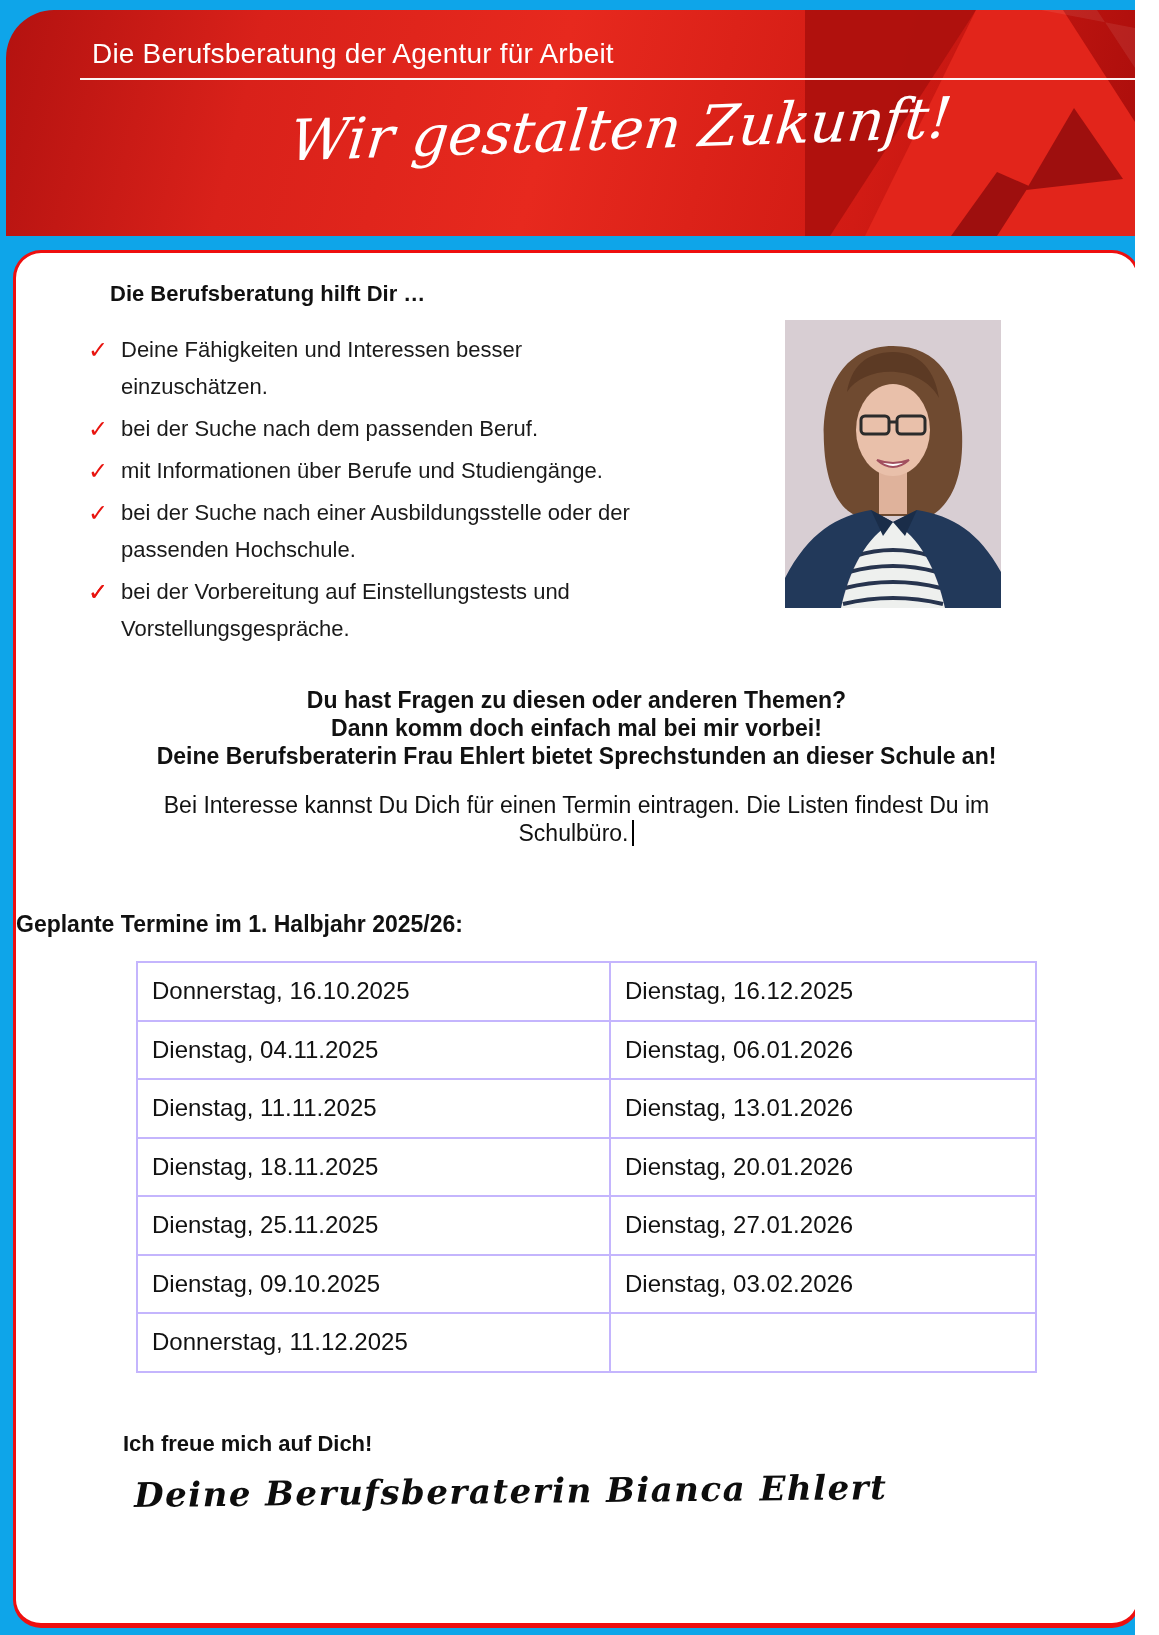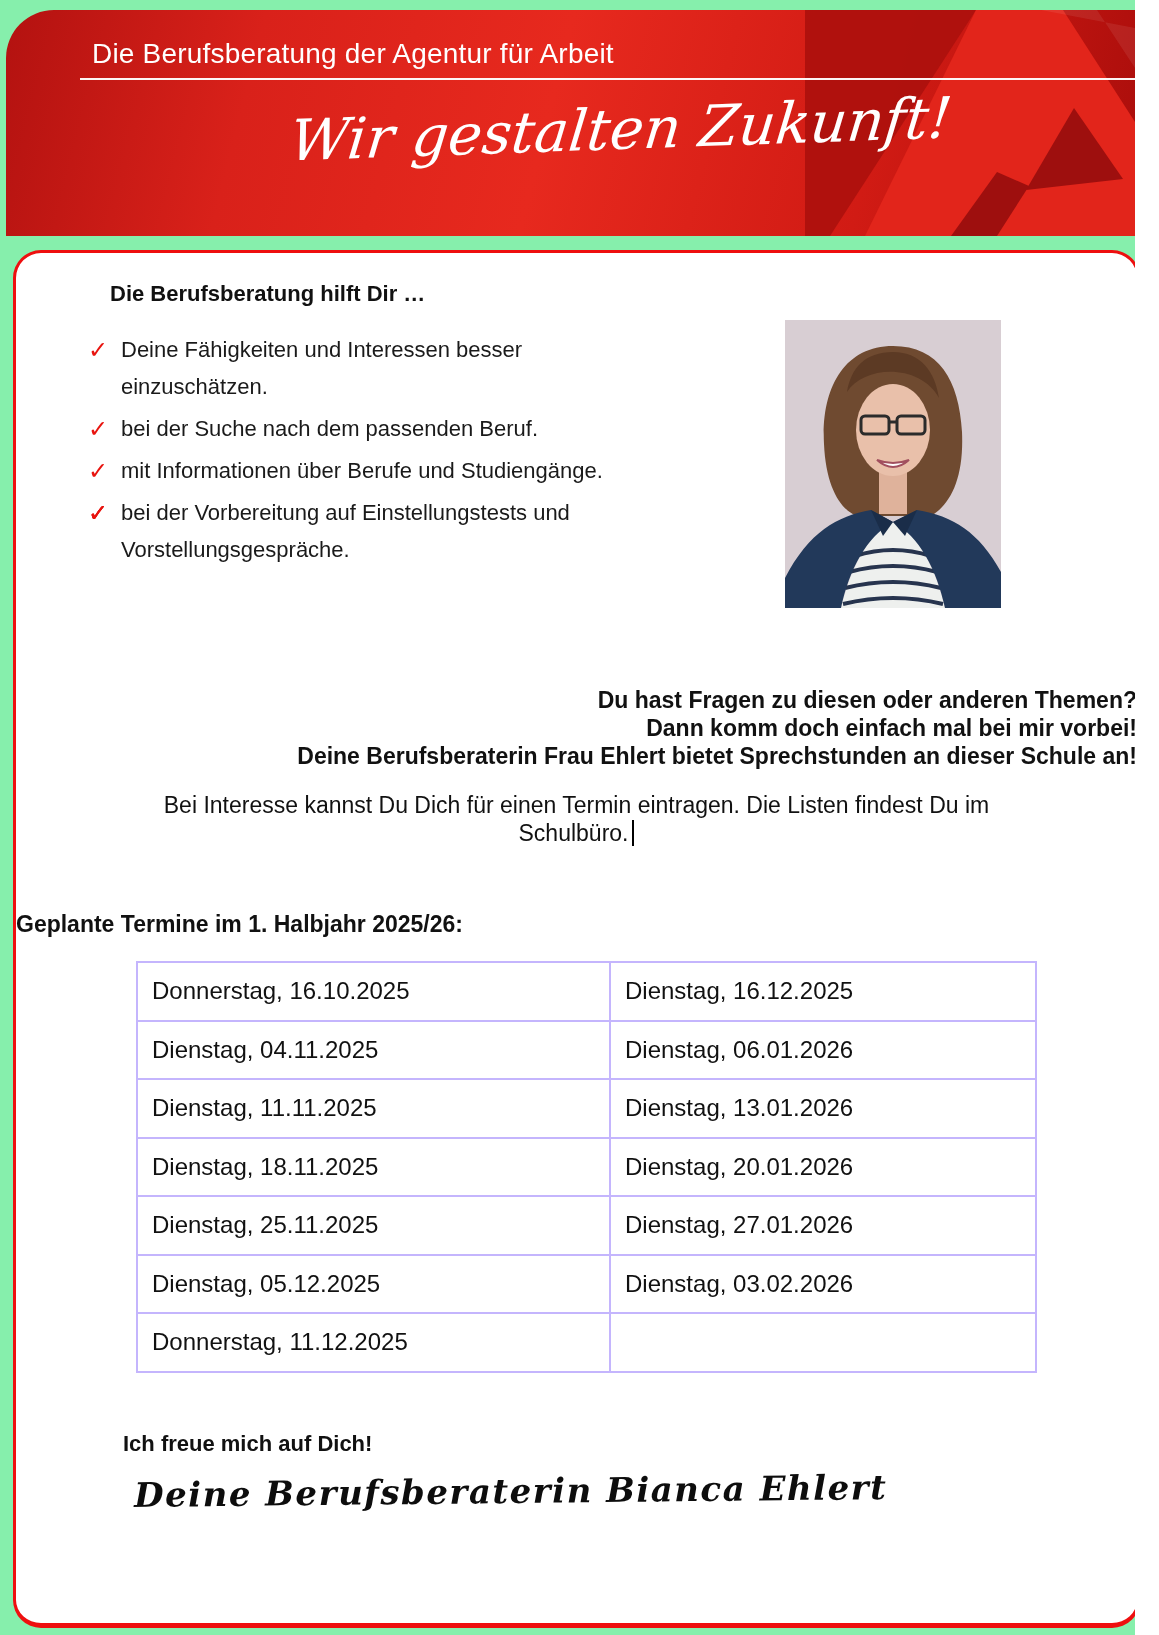--- a/index.html
+++ b/index.html
@@ -1,17 +1,17 @@
 <!DOCTYPE html>
 <html><head>
 <meta charset="utf-8">
 <style>
   html,body{margin:0;padding:0;background:#ffffff;}
   .page{
-    position:relative;width:1135px;height:1635px;background:#86efac;overflow:hidden;
+    position:relative;width:1135px;height:1635px;background:#0ea5e9;overflow:hidden;
     font-family:"Liberation Sans","DejaVu Sans",sans-serif;color:#111;
   }
   
   .header-band{
     position:absolute;left:6px;top:10px;right:0;height:226px;
     border-top-left-radius:48px;overflow:hidden;
     background:linear-gradient(104deg,#b31210 0%,#d9211a 22%,#e7291e 48%,#d11b14 76%,#a90d0b 100%);
   }
   .logo-svg{position:absolute;right:0;top:0;width:330px;height:226px;}
   .header-title{
@@ -35,21 +35,21 @@
   .checklist{
     position:absolute;left:72px;top:78px;width:585px;margin:0;padding:0;list-style:none;
     font-size:22px;color:#1a1a1a;
   }
   .checklist li{position:relative;padding-left:33px;line-height:37px;margin-bottom:5px;}
   .check{
     position:absolute;left:0;top:0;color:#e8140f;font-size:24px;line-height:37px;
   }
   .photo{position:absolute;left:769px;top:67px;width:216px;height:288px;}
   .invitation{
-    position:absolute;left:0;right:0;top:433px;text-align:right;
+    position:absolute;left:0;right:0;top:433px;text-align:center;
     font-size:23px;font-weight:bold;line-height:28px;
   }
   .info{
     position:absolute;left:110px;right:110px;top:538px;text-align:center;margin:0;
     font-size:23px;line-height:28px;font-weight:normal;
   }
   .caret{
     display:inline-block;width:2px;height:26px;background:#000;margin-left:4px;vertical-align:-5px;
   }
   .schedule-heading{
@@ -106,20 +106,21 @@
       <li>
         <span class="check">✓</span>
         <span>bei der Suche nach dem passenden Beruf.</span>
       </li>
       <li>
         <span class="check">✓</span>
         <span>mit Informationen über Berufe und Studiengänge.</span>
       </li>
       <li>
         <span class="check">✓</span>
+        <span>bei der Suche nach einer Ausbildungsstelle oder der passenden Hochschule.</span>
       </li>
       <li>
         <span class="check">✓</span>
       </li>
       <li>
         <span class="check">✓</span>
         <span>bei der Vorbereitung auf Einstellungstests und Vorstellungsgespräche.</span>
       </li>
     </ul>
 
@@ -179,21 +180,21 @@
       </tr>
       <tr>
         <td class="c1">Dienstag, 18.11.2025</td>
         <td class="c2">Dienstag, 20.01.2026</td>
       </tr>
       <tr>
         <td class="c1">Dienstag, 25.11.2025</td>
         <td class="c2">Dienstag, 27.01.2026</td>
       </tr>
       <tr>
-        <td class="c1">Dienstag, 05.12.2025</td>
+        <td class="c1">Dienstag, 09.10.2025</td>
         <td class="c2">Dienstag, 03.02.2026</td>
       </tr>
       <tr>
         <td class="c1">Donnerstag, 11.12.2025</td>
         <td class="c2"></td>
       </tr>
     </tbody>
       </table>
 
     <div class="closing-line">Ich freue mich auf Dich!</div>

